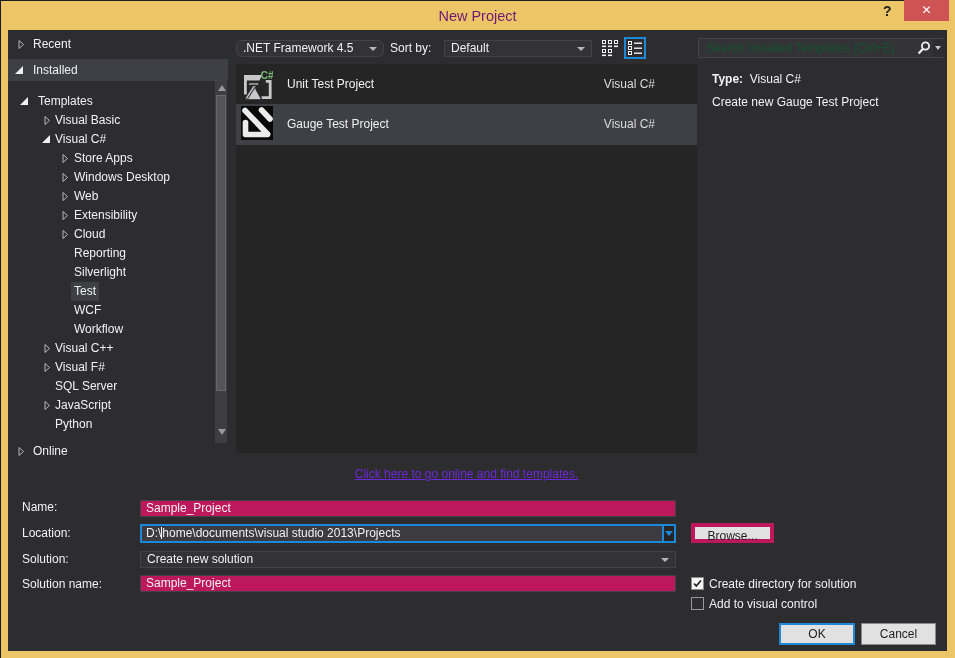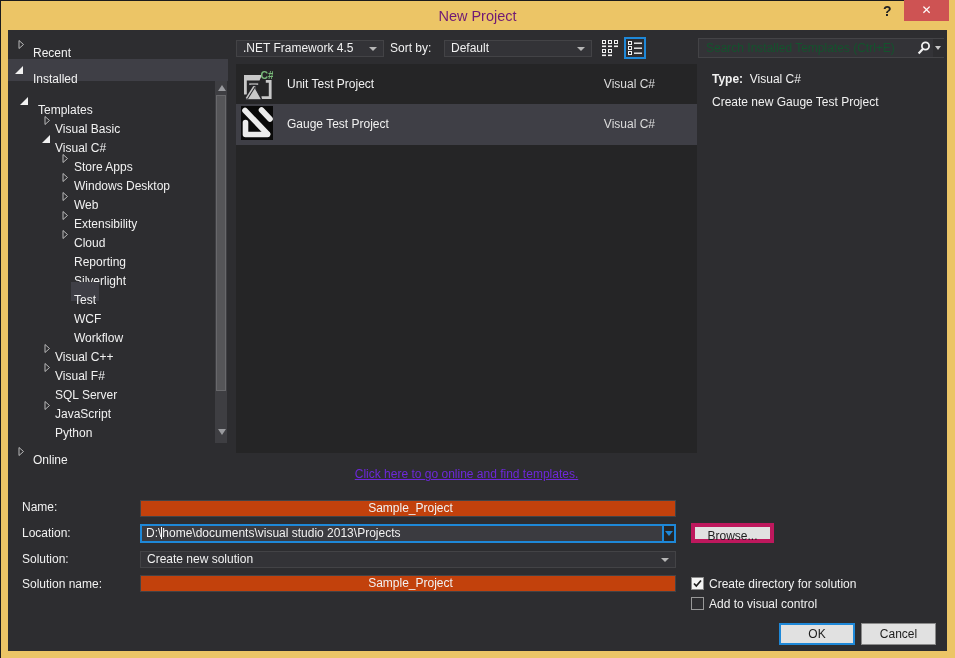--- a/index.html
+++ b/index.html
@@ -1,23 +1,23 @@
 <!DOCTYPE html>
 <html><head><meta charset="utf-8"><title>New Project</title>
 <style>
   *{margin:0;padding:0;box-sizing:border-box;}
   html,body{width:955px;height:658px;overflow:hidden;}
   body{font-family:"Liberation Sans",sans-serif;font-size:12px;color:#f1f1f1;background:#ECC566;}
   .a{position:absolute;}
   #win{position:absolute;left:0;top:0;width:955px;height:658px;background:#ECC566;}
   #content{position:absolute;left:8px;top:30px;width:939px;height:621px;background:#2d2d30;}
-  .row19{position:absolute;height:19px;line-height:19px;white-space:nowrap;margin-top:9px;}
+  .row19{position:absolute;height:19px;line-height:19px;white-space:nowrap;}
   .combo{position:absolute;background:#333337;border:1px solid #434346;line-height:15px;padding-left:6px;white-space:nowrap;}
   .carrow{position:absolute;right:6px;top:6px;width:0;height:0;border-left:4px solid transparent;border-right:4px solid transparent;border-top:4px solid #b6b6b6;}
-  .field{position:absolute;background:#c2410c;border:1px solid #434346;line-height:15px;padding-left:5px;white-space:nowrap;color:#f1f1f1;text-align:center;}
+  .field{position:absolute;background:#be185d;border:1px solid #434346;line-height:15px;padding-left:5px;white-space:nowrap;color:#f1f1f1;}
   .btn{position:absolute;background:#e1e1e1;color:#1e1e1e;text-align:center;}
 </style></head>
 <body>
 <div id="win">
 
   <div class="a" style="left:0;top:0;width:1px;height:658px;background:#1b1b1c;"></div>
   <div class="a" style="left:0;top:0;width:904px;height:1px;background:#1b1b1c;"></div>
 
   <div class="a" style="left:0;top:8px;width:955px;text-align:center;font-size:14.5px;color:#701a75;">New Project</div>
   <div class="a" style="left:883px;top:3px;font-size:14px;font-weight:bold;color:#222;">?</div>
@@ -99,21 +99,21 @@
 
   <div class="a" style="left:215px;top:81px;width:12px;height:362px;background:#3e3e42;"></div>
   <svg class="a" style="left:218px;top:85px;" width="8" height="6">
       <path d="M4 0 L8 6 L0 6 Z" fill="#999a9e"></path>
     </svg>
   <div class="a" style="left:216px;top:95px;width:10px;height:296px;background:#555558;border:1px solid #68686b;"></div>
   <svg class="a" style="left:218px;top:429px;" width="8" height="6">
       <path d="M0 0 L8 0 L4 6 Z" fill="#999a9e"></path>
     </svg>
 
-  <div class="combo" style="left:236px;top:40px;width:148px;height:17px;">.NET Framework 4.5<span class="carrow"></span></div>
+  <div class="combo" style="left:236px;top:40px;width:148px;height:17px;border-radius:6px;">.NET Framework 4.5<span class="carrow"></span></div>
   <div class="a" style="left:390px;top:41px;">Sort by:</div>
   <div class="combo" style="left:444px;top:40px;width:148px;height:17px;">Default<span class="carrow"></span></div>
 
   <svg class="a" style="left:601px;top:39px;" width="19" height="19" viewBox="0 0 19 19">
     <g fill="none" stroke="#f1f1f1" stroke-width="1">
       <rect x="1.5" y="1.5" width="3" height="3"></rect>
         <rect x="7.5" y="1.5" width="3" height="3"></rect>
         <rect x="13.5" y="1.5" width="3" height="3"></rect>
       <rect x="1.5" y="10.5" width="3" height="3"></rect>
         <rect x="7.5" y="10.5" width="3" height="3"></rect>

